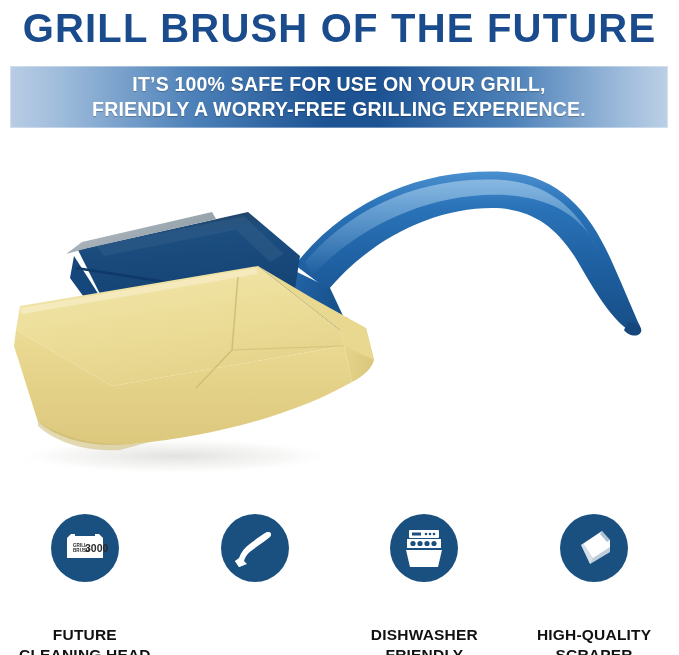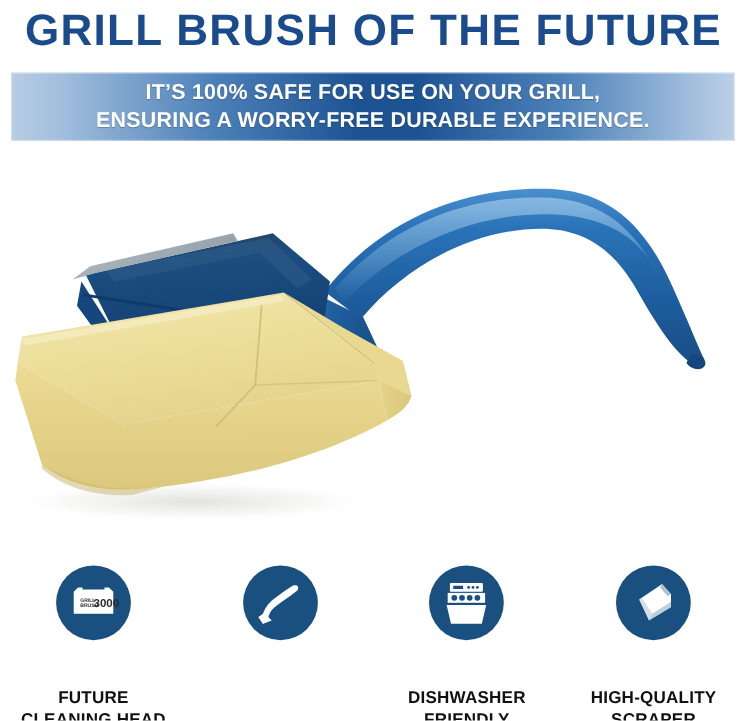--- a/index.html
+++ b/index.html
@@ -134,21 +134,21 @@
 <body>
 
 <div id="page">
 
   <div id="headline">
     <div id="headline-text">GRILL BRUSH OF THE FUTURE</div>
   </div>
 
   <div id="subbanner">
     <div class="sub-line">IT’S 100% SAFE FOR USE ON YOUR GRILL,</div>
-    <div class="sub-line">ENSURING A WORRY-FREE DURABLE EXPERIENCE.</div>
+    <div class="sub-line">FRIENDLY A WORRY-FREE GRILLING EXPERIENCE.</div>
   </div>
 
   <div id="product">
     <svg width="679" height="340" viewBox="0 0 679 340">
       <defs>
         <linearGradient id="handleGrad" x1="0" y1="0" x2="0" y2="1">
           <stop offset="0%" stop-color="#4a8fcf"></stop>
           <stop offset="22%" stop-color="#2a73b8"></stop>
           <stop offset="60%" stop-color="#1e5fa0"></stop>
           <stop offset="100%" stop-color="#174d85"></stop>

